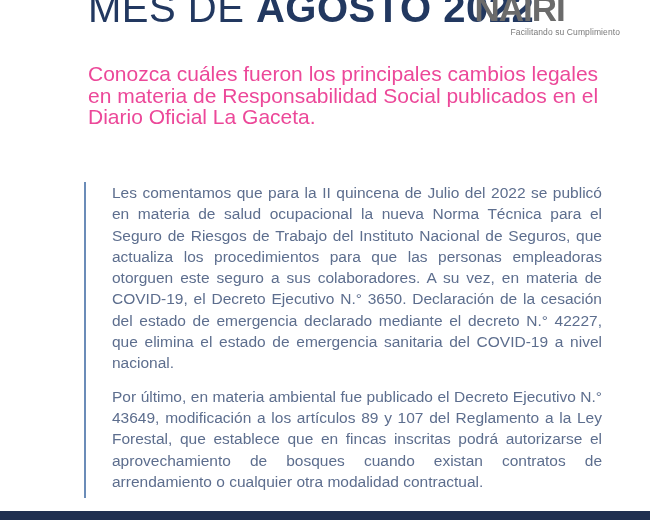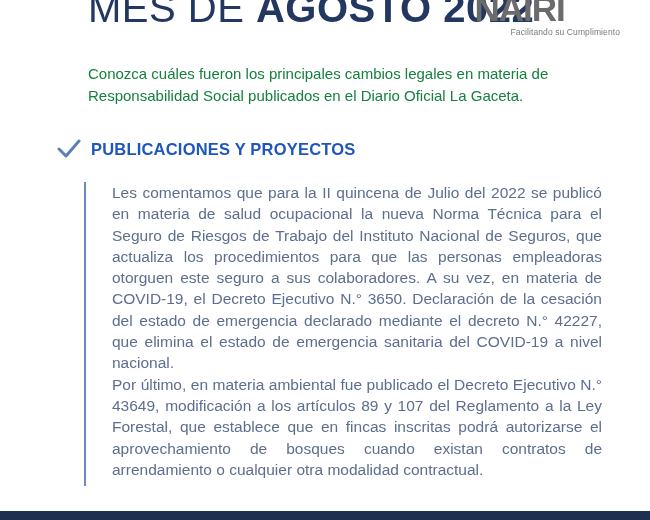--- a/index.html
+++ b/index.html
@@ -44,23 +44,23 @@
     margin-top: 1px;
     letter-spacing: 0.1px;
     margin-left: 36px;
   }
   
   .intro {
     position: absolute;
     left: 88px;
     top: 63px;
     width: 516px;
-    font-size: 15px;
+    font-size: 21px;
     line-height: 21.5px;
-    color: #15803d;
+    color: #ec4899;
   }
   
   .section-heading {
     position: absolute;
     left: 57px;
     top: 139px;
     display: flex;
     align-items: center;
     gap: 9px;
   }
@@ -79,20 +79,21 @@
     top: 182px;
     width: 518px;
     border-left: 2.5px solid #6b8cb8;
     padding-left: 26px;
   }
   .body-block p {
     font-size: 15.5px;
     line-height: 21.3px;
     color: #5d6e8e;
     text-align: justify;
+    margin-bottom: 12px;
   }
   .body-block p:last-child { margin-bottom: 6px; }
   
   .bottom-bar {
     position: absolute;
     left: 0;
     bottom: 0;
     width: 650px;
     height: 9px;
     background: #1f2f50;
@@ -105,28 +106,20 @@
 
   <h1 class="title"><span class="t-regular">MES DE </span><span class="t-bold">AGOSTO 2022</span></h1>
 
   <div class="logo">
     <div class="logo-text">NAIRI</div>
     <div class="logo-tagline">Facilitando su Cumplimiento</div>
   </div>
 
   <p class="intro">Conozca cuáles fueron los principales cambios legales en materia de Responsabilidad Social publicados en el Diario Oficial La Gaceta.</p>
 
-  <div class="section-heading">
-    <span class="check-icon">
-      <svg width="25" height="20" viewBox="0 0 25 20" aria-hidden="true">
-        <polyline points="2,10 9,17 22,2" fill="none" stroke="#5b82b5" stroke-width="3" stroke-linecap="round" stroke-linejoin="round"></polyline>
-      </svg>
-    </span>
-    <h2>PUBLICACIONES Y PROYECTOS</h2>
-  </div>
 
   <div class="body-block">
     <p>Les comentamos que para la II quincena de Julio del 2022 se publicó en materia de salud ocupacional la nueva Norma Técnica para el Seguro de Riesgos de Trabajo del Instituto Nacional de Seguros, que actualiza los procedimientos para que las personas empleadoras otorguen este seguro a sus colaboradores. A su vez, en materia de COVID-19, el Decreto Ejecutivo N.° 3650. Declaración de la cesación del estado de emergencia declarado mediante el decreto N.° 42227, que elimina el estado de emergencia sanitaria del COVID-19 a nivel nacional.</p>
     <p>Por último, en materia ambiental fue publicado el Decreto Ejecutivo N.° 43649, modificación a los artículos 89 y 107 del Reglamento a la Ley Forestal, que establece que en fincas inscritas podrá autorizarse el aprovechamiento de bosques cuando existan contratos de arrendamiento o cualquier otra modalidad contractual.</p>
   </div>
 
   <footer class="bottom-bar"></footer>
 
 </div>
 

